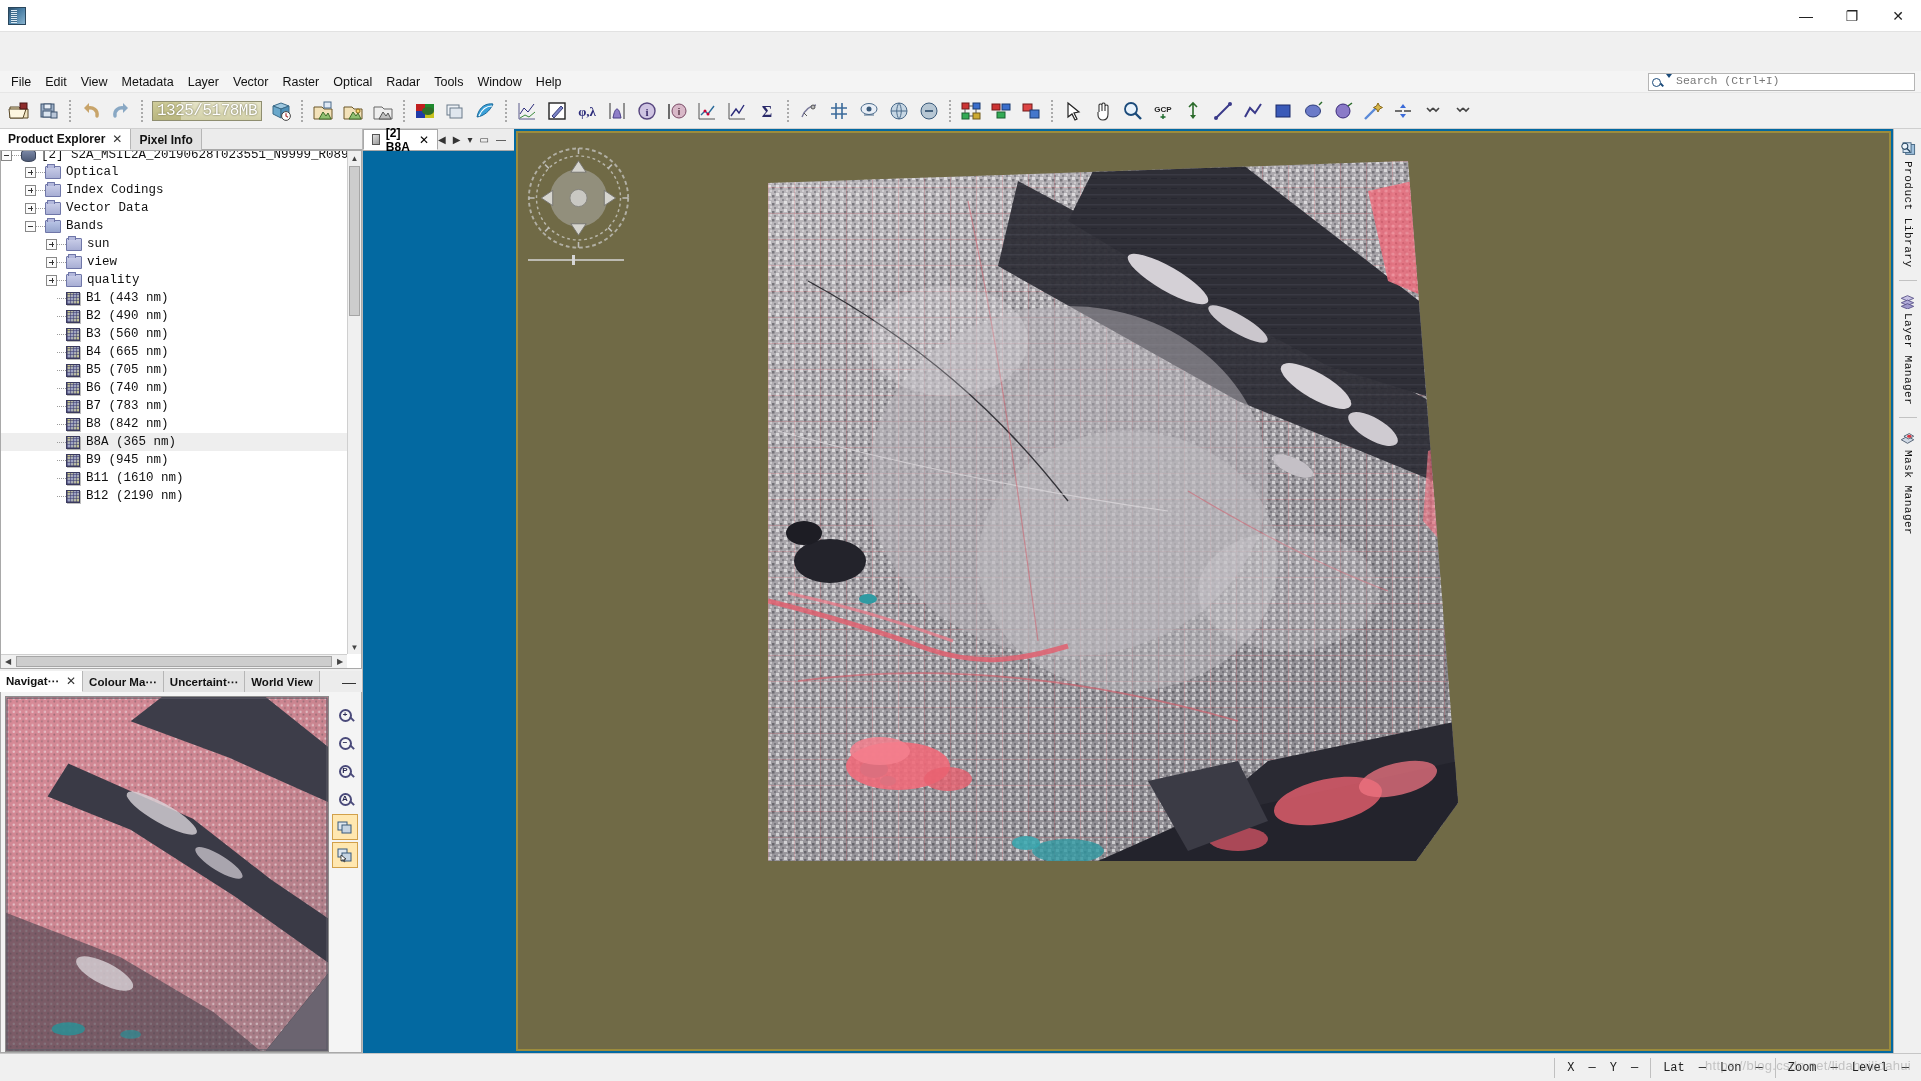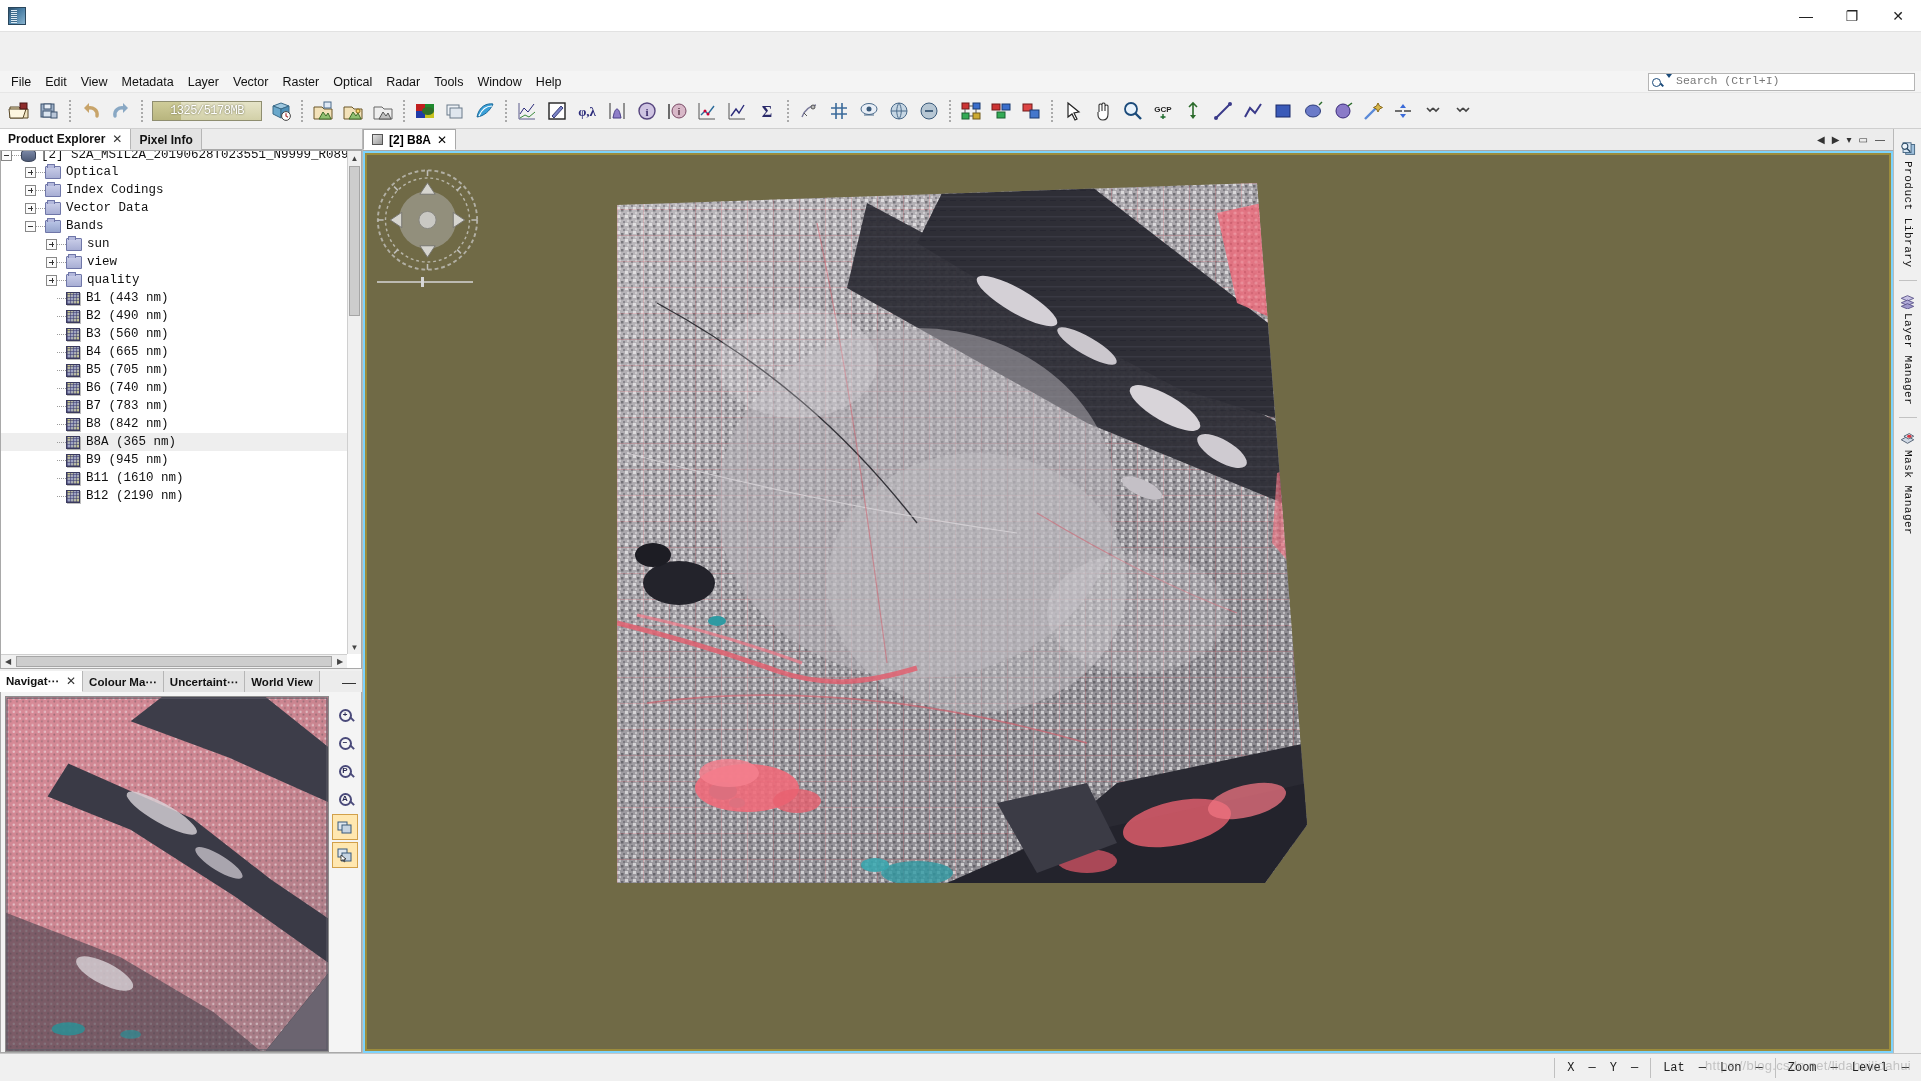--- a/index.html
+++ b/index.html
@@ -124,21 +124,21 @@
     margin: 0 4px;
   }
   .mem-gauge::before {
     content: ""; position: absolute; left: 0; top: 0; bottom: 0;
     width: 26%;
     background: linear-gradient(180deg,#cfcc99,#b8b57e);
   }
   .mem-text {
     position: relative; z-index: 2;
     font-family: "Liberation Mono", monospace;
-    font-size: 12px; color: #fff;
+    font-size: 16px; color: #fff;
     text-shadow: 0 0 2px #5a5a3a;
     letter-spacing: -0.5px;
   }
 
   
   .ico { width: 22px; height: 22px; position: relative; display:block; }
 
   
   .body-row {
     flex: 1 1 auto;
@@ -372,22 +372,22 @@
   .help-btn {
     width: 22px; height: 22px; border-radius: 50%;
     border: 2px solid #1d5fa8; color: #1d5fa8;
     display: flex; align-items: center; justify-content: center;
     font-size: 13px; font-weight: bold; background: #fff;
     margin-left: 2px;
   }
 
   
   .center-col {
-    flex: 1 1 auto; display: flex; flex-direction: column; min-width: 0;
-    background: #7dd3fc;
+    flex: 1 1 auto; display: flex; flex-direction: row; min-width: 0;
+    background: #0369a1;
   }
   .doc-tabstrip {
     height: 22px; flex: 0 0 22px;
     display: flex; align-items: stretch;
     background: #ececec;
     border-bottom: 1px solid #a9a9a9;
   }
   .doc-tab {
     display: flex; align-items: center; gap: 6px;
     padding: 0 8px; background: #fff;

